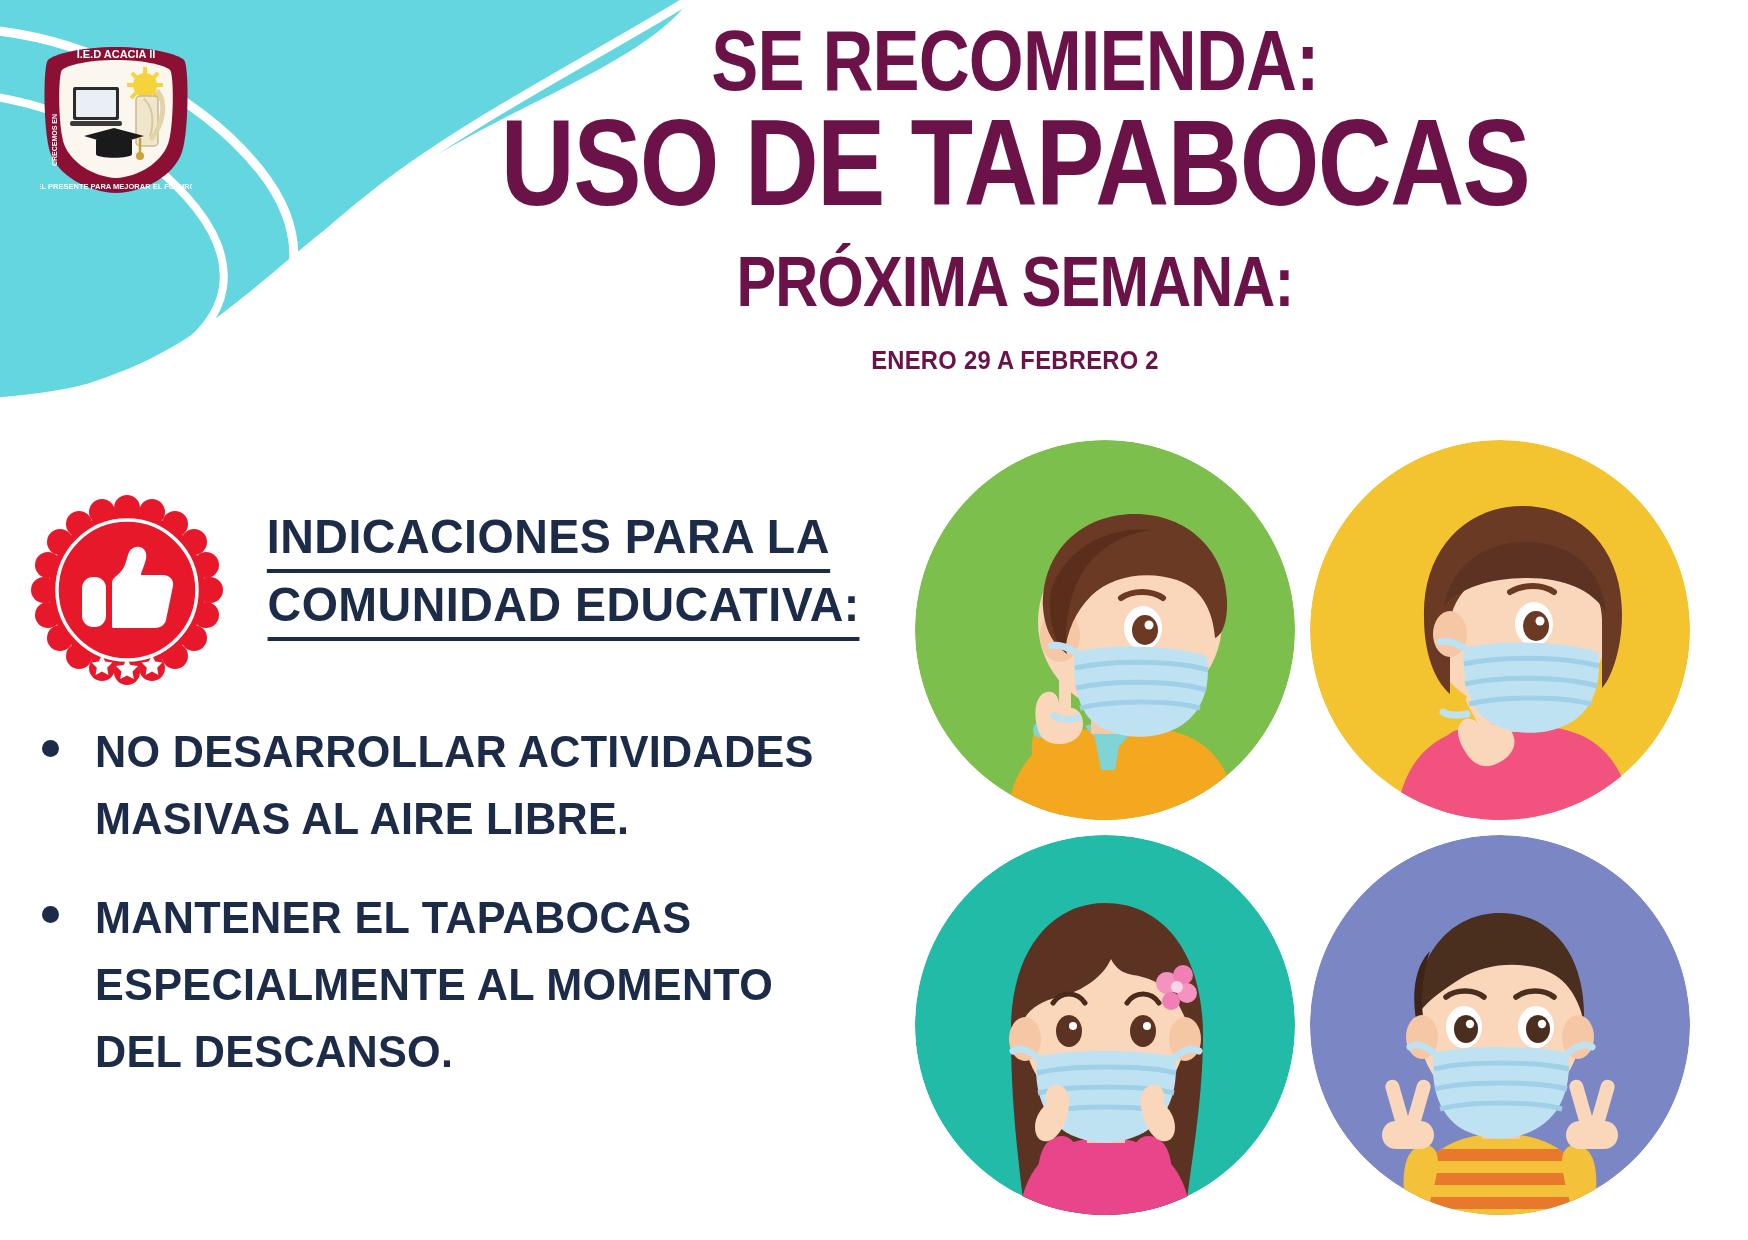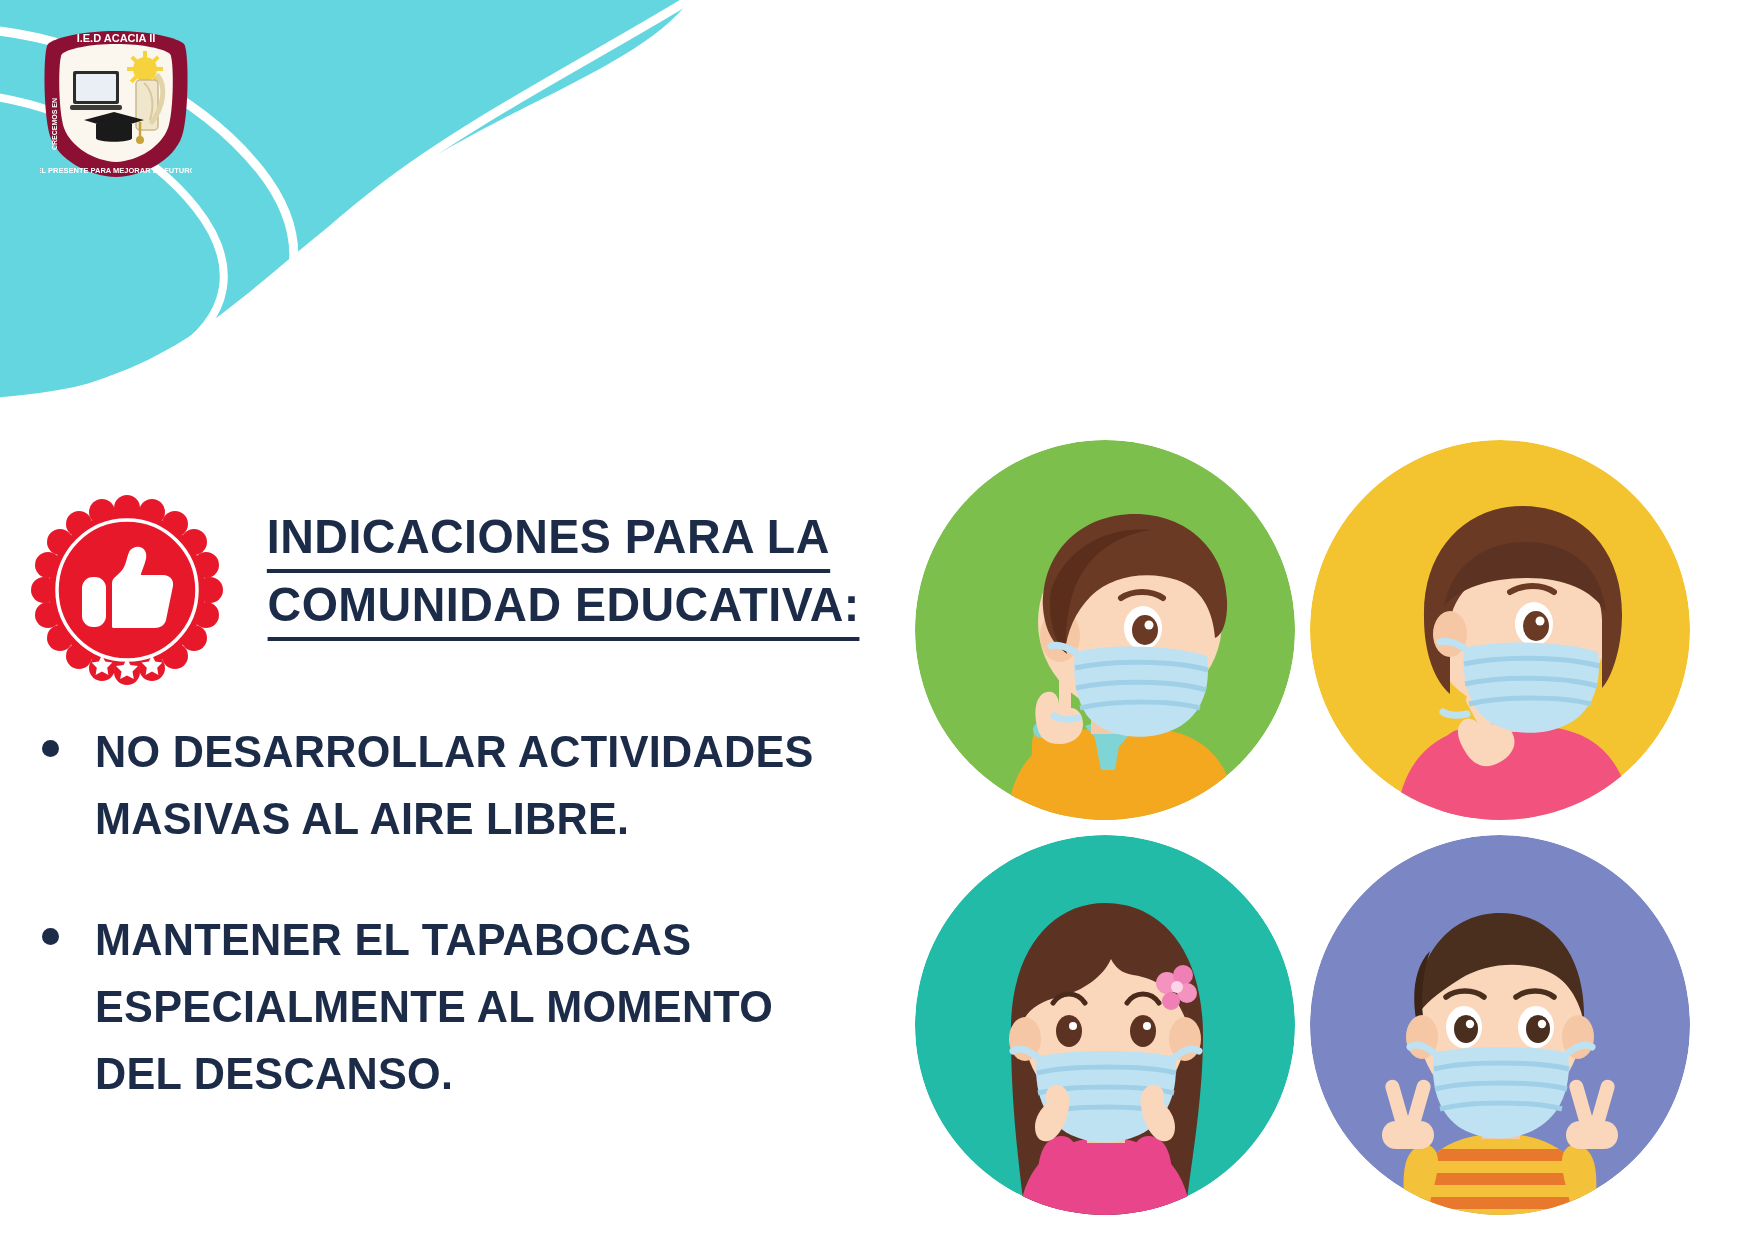--- a/index.html
+++ b/index.html
@@ -9,21 +9,21 @@
     font-family:"Liberation Sans", sans-serif;
     overflow:hidden;
     position:relative;
   }
   .poster{position:relative;width:1748px;height:1240px;overflow:hidden;background:#fff;}
 
   
   .blob-wrap{position:absolute;left:0;top:0;width:760px;height:430px;overflow:hidden;pointer-events:none;}
 
   
-  .logo{position:absolute;left:40px;top:28px;width:152px;height:152px;}
+  .logo{position:absolute;left:40px;top:44px;width:152px;height:152px;}
   .logo svg{display:block;}
 
   
   .headline{position:absolute;left:300px;top:14px;width:1430px;text-align:center;}
   .h-line1{
     font-family:"Liberation Sans Narrow","Liberation Sans",sans-serif;
     font-weight:bold;color:#6B1349;letter-spacing:-1px;
     font-size:86px;line-height:92px;
     transform:scaleX(0.82);transform-origin:center;
     white-space:nowrap;
@@ -70,21 +70,21 @@
     letter-spacing:0.5px;
     border-bottom:4px solid #1C2B47;
     padding-bottom:2px;
     white-space:nowrap;
     transform:scaleX(0.95);
     transform-origin:center;
   }
 
   
   .bullets{position:absolute;left:42px;top:718px;width:850px;}
-  .bullet{display:flex;align-items:flex-start;margin-bottom:54px;}
+  .bullet{display:flex;align-items:flex-start;margin-bottom:32px;}
   .bullet:last-child{margin-bottom:16px;}
   .bullet .dot{
     flex:0 0 auto;
     width:17px;height:17px;border-radius:50%;
     background:#1C2B47;
     margin:22px 36px 0 0;
   }
   .bullet .btext{
     font-family:"Liberation Sans Narrow","Liberation Sans",sans-serif;
     font-weight:bold;
@@ -158,20 +158,26 @@
       <path d="M56,96 L56,110 C56,115 92,115 92,110 L92,96" fill="#1A1A1A"></path>
       <path d="M100,94 L100,110" stroke="#C8A23A" stroke-width="2.5"></path>
       <circle cx="100" cy="112" r="4" fill="#C8A23A"></circle>
 
       <text x="76" y="14" font-family="Liberation Sans, sans-serif" font-size="11" font-weight="bold" fill="#FFFFFF" text-anchor="middle">I.E.D  ACACIA II</text>
       <text x="76" y="145" font-family="Liberation Sans, sans-serif" font-size="7.5" font-weight="bold" fill="#FFFFFF" text-anchor="middle">EL PRESENTE PARA MEJORAR EL FUTURO</text>
       <text x="17" y="96" font-family="Liberation Sans, sans-serif" font-size="7" font-weight="bold" fill="#FFFFFF" text-anchor="middle" transform="rotate(-90 17 96)">CRECEMOS EN</text>
     </svg>
   </div>
 
+  <div class="headline">
+    <div class="h-line1">SE RECOMIENDA:</div>
+    <div class="h-line2">USO DE TAPABOCAS</div>
+    <div class="h-line3">PRÓXIMA SEMANA:</div>
+    <div class="h-dates">ENERO 29 A FEBRERO 2</div>
+  </div>
 
   <div class="badge">
     <svg viewBox="0 0 206 190" xmlns="http://www.w3.org/2000/svg">
       <g fill="#E8182B">
 
         <circle cx="103" cy="95" r="78"></circle>
         <g>
           <circle cx="103" cy="13" r="13"></circle>
             <circle cx="128" cy="17" r="13"></circle>
           <circle cx="151" cy="29" r="13"></circle>

